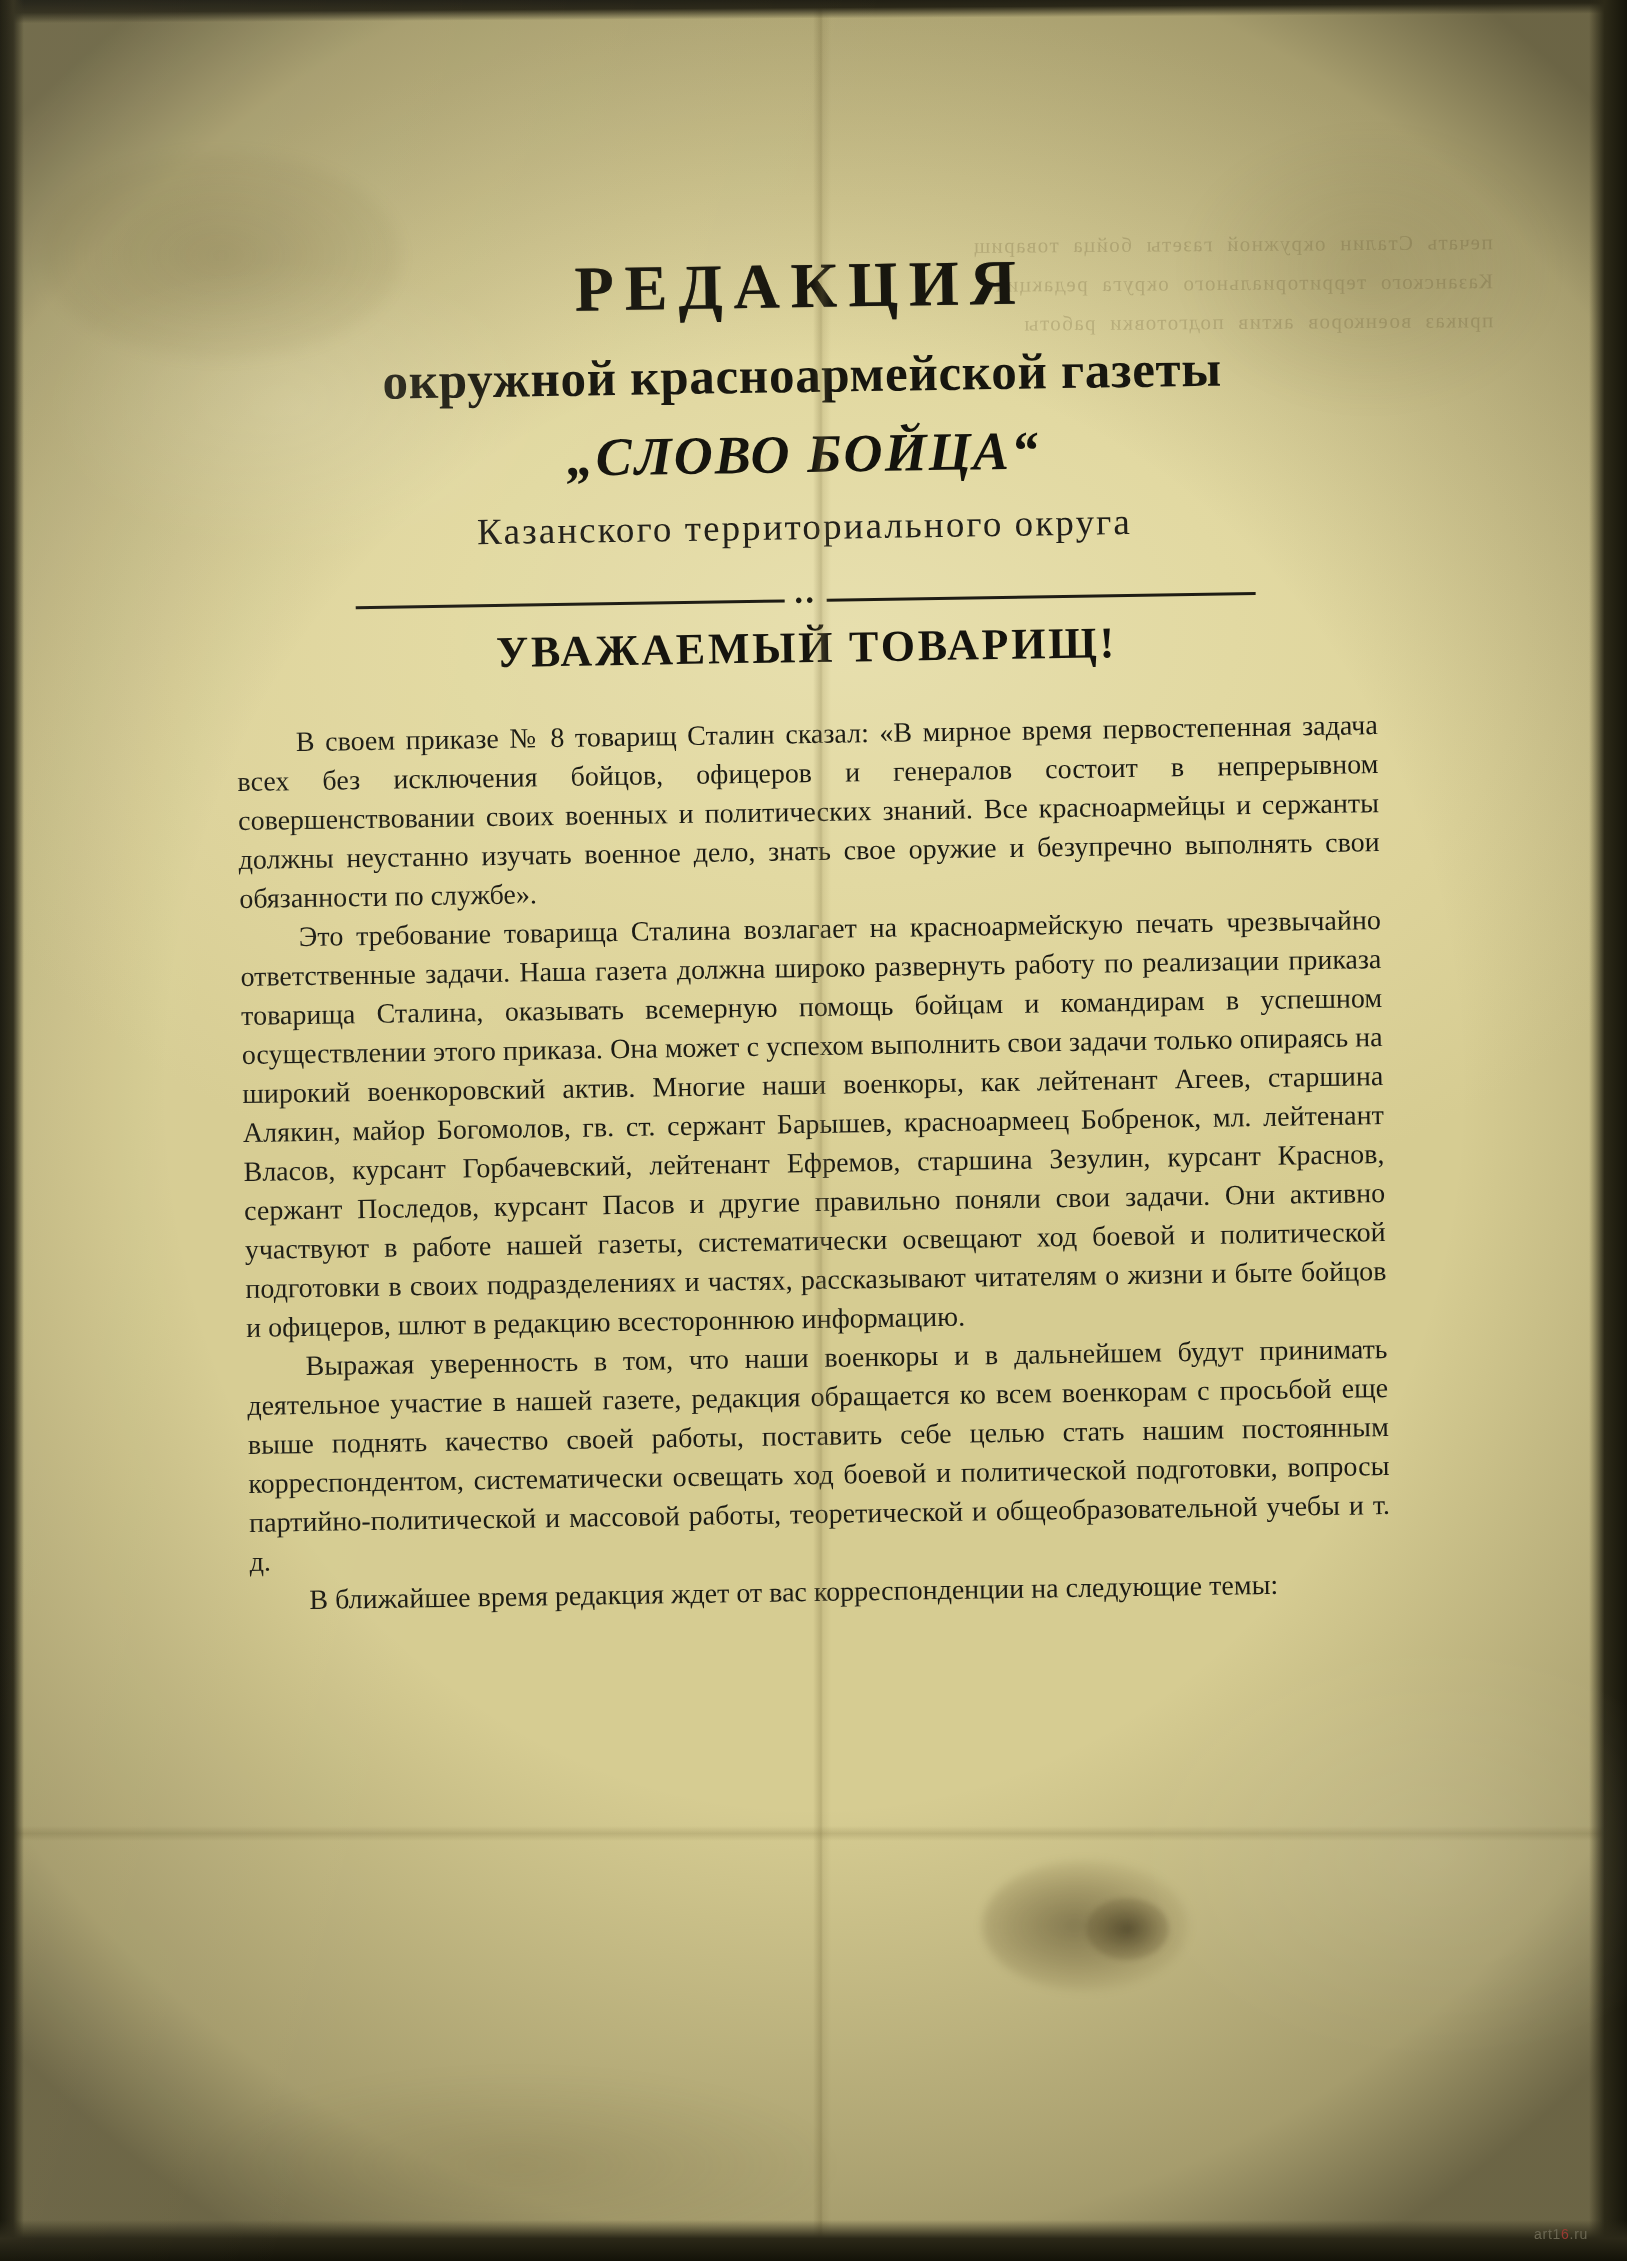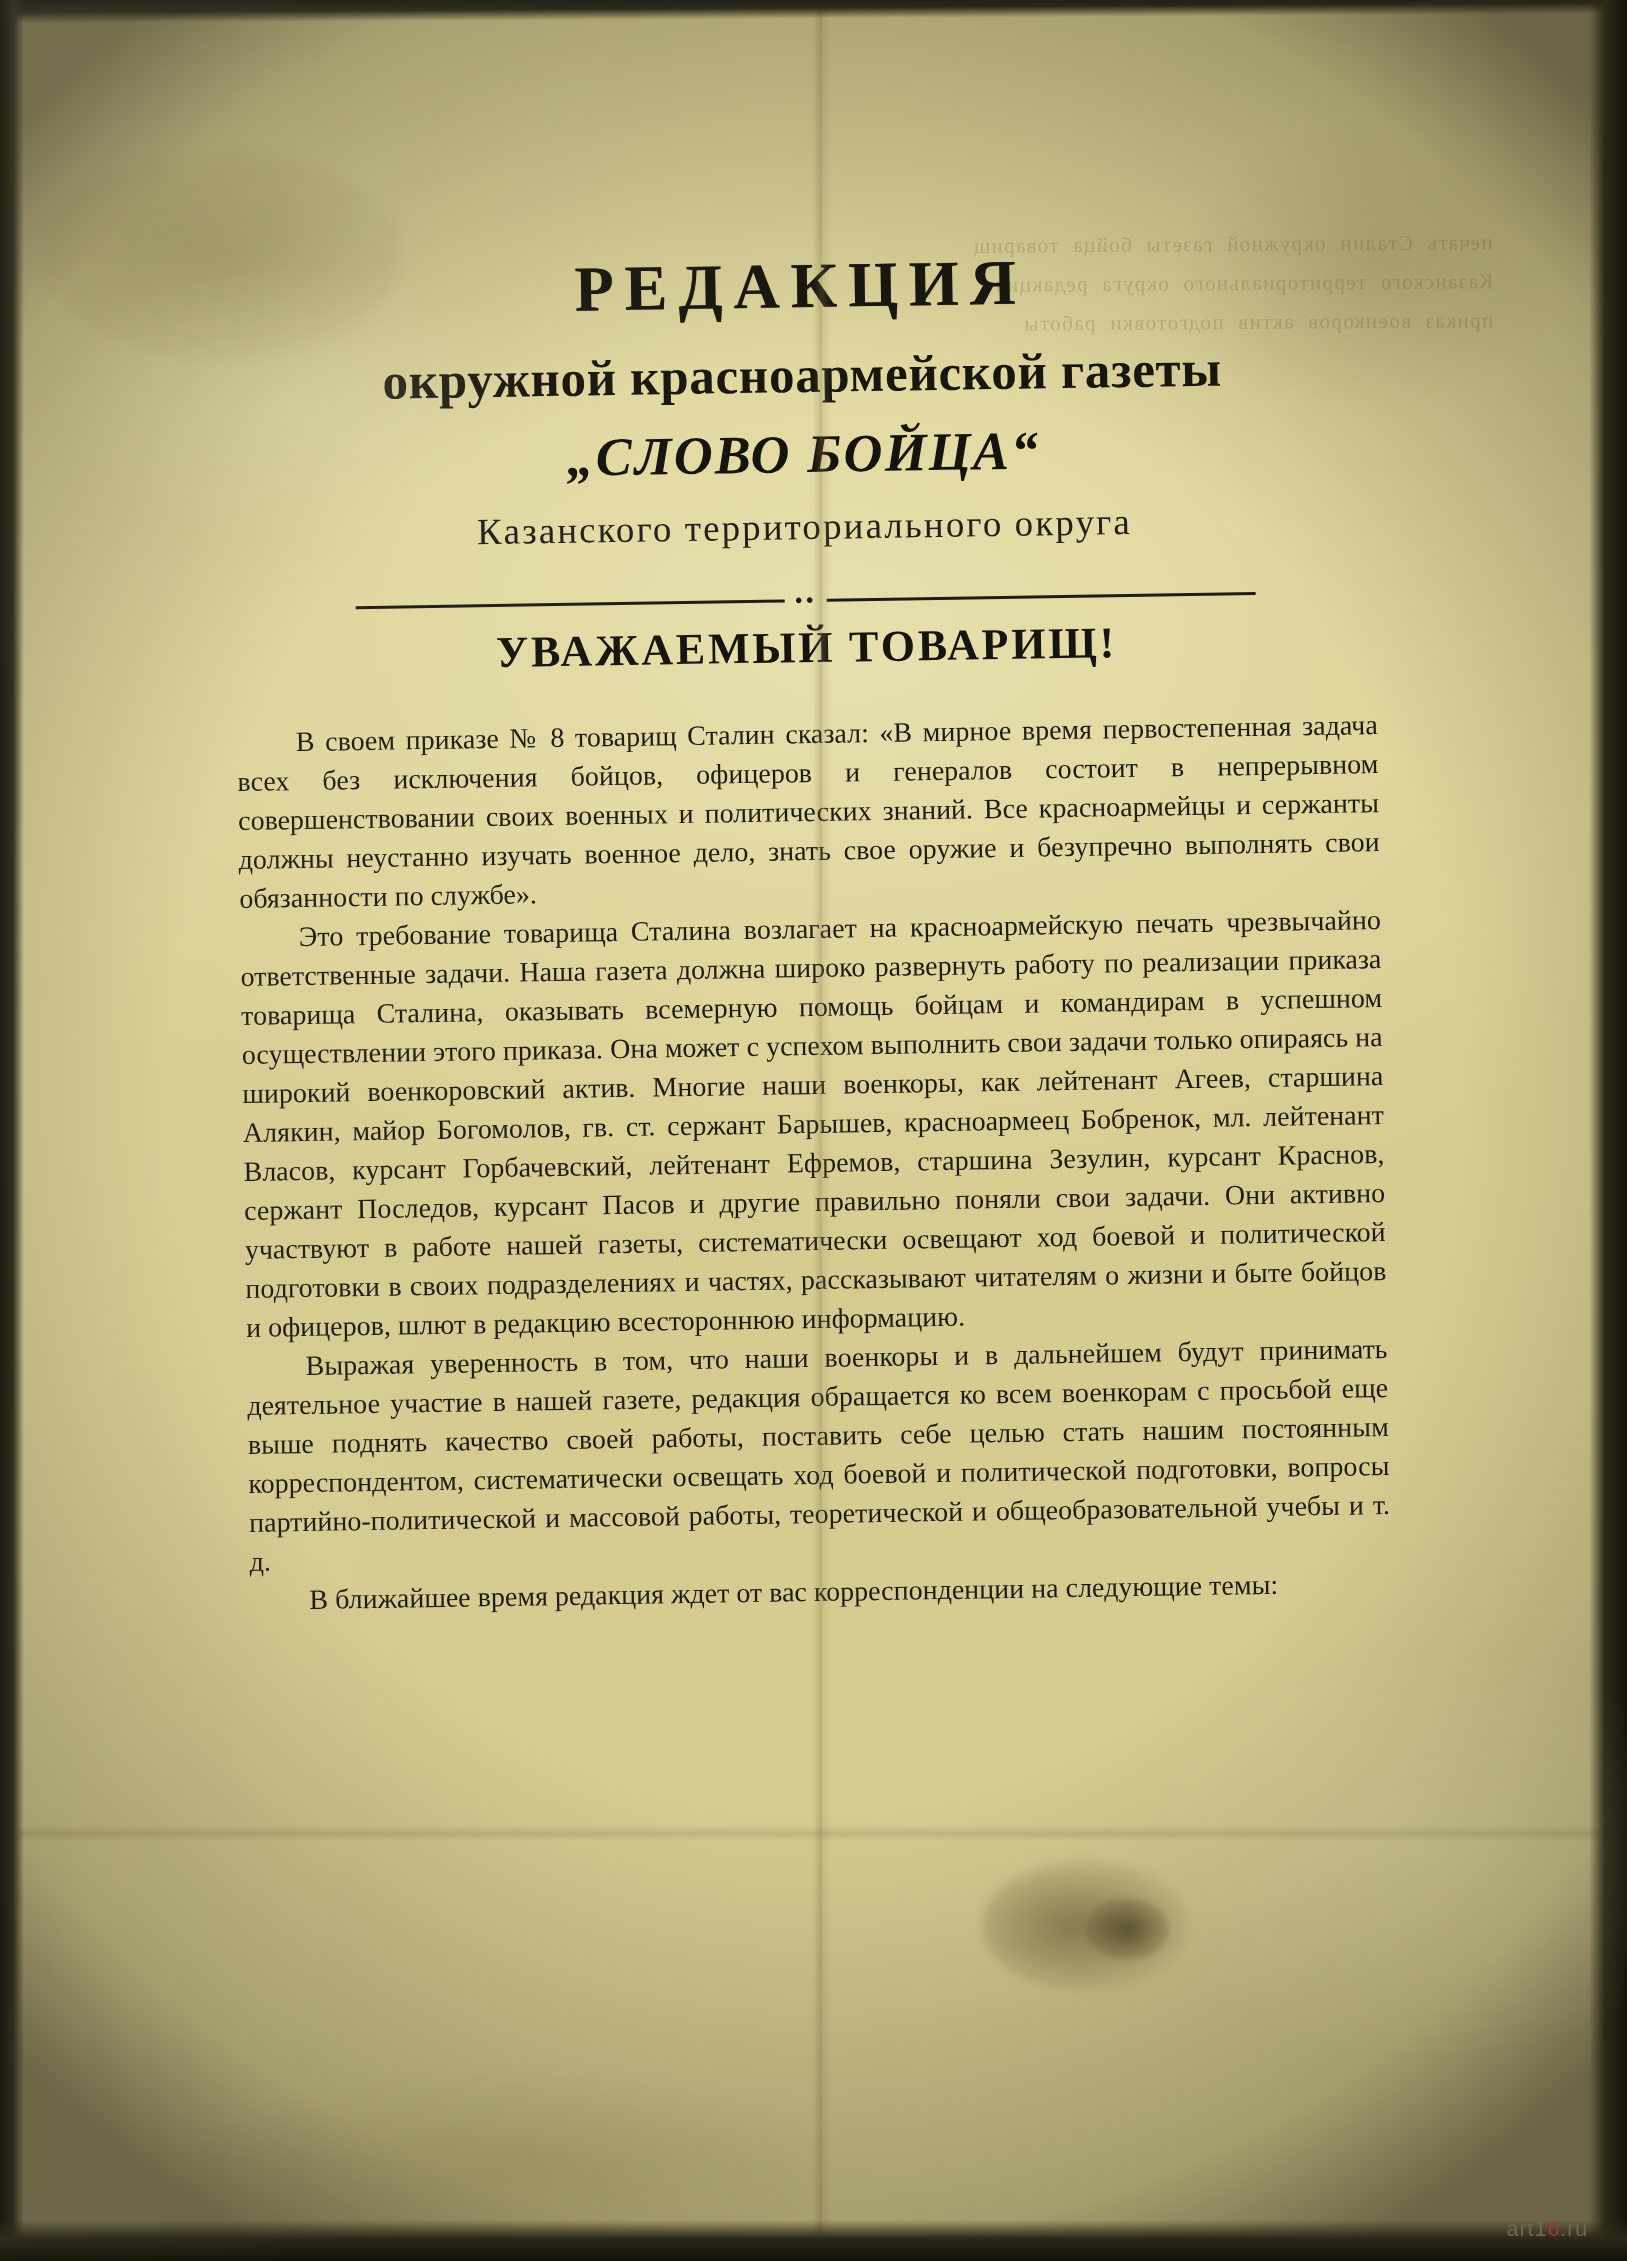--- a/index.html
+++ b/index.html
@@ -230,21 +230,21 @@
     opacity: 0.55;
   }
 
   
   .watermark {
     position: absolute;
     right: 40px;
     bottom: 19.4px;
     z-index: 9;
     font-family: "Liberation Sans", sans-serif;
-    font-size: 22px;
+    font-size: 14px;
     color: #6b6752;
     letter-spacing: 0.7px;
   }
   .watermark .mark-red { color: #9a3a33; }
 </style>
 </head>
 <body>
 
 <div id="scan">
 

